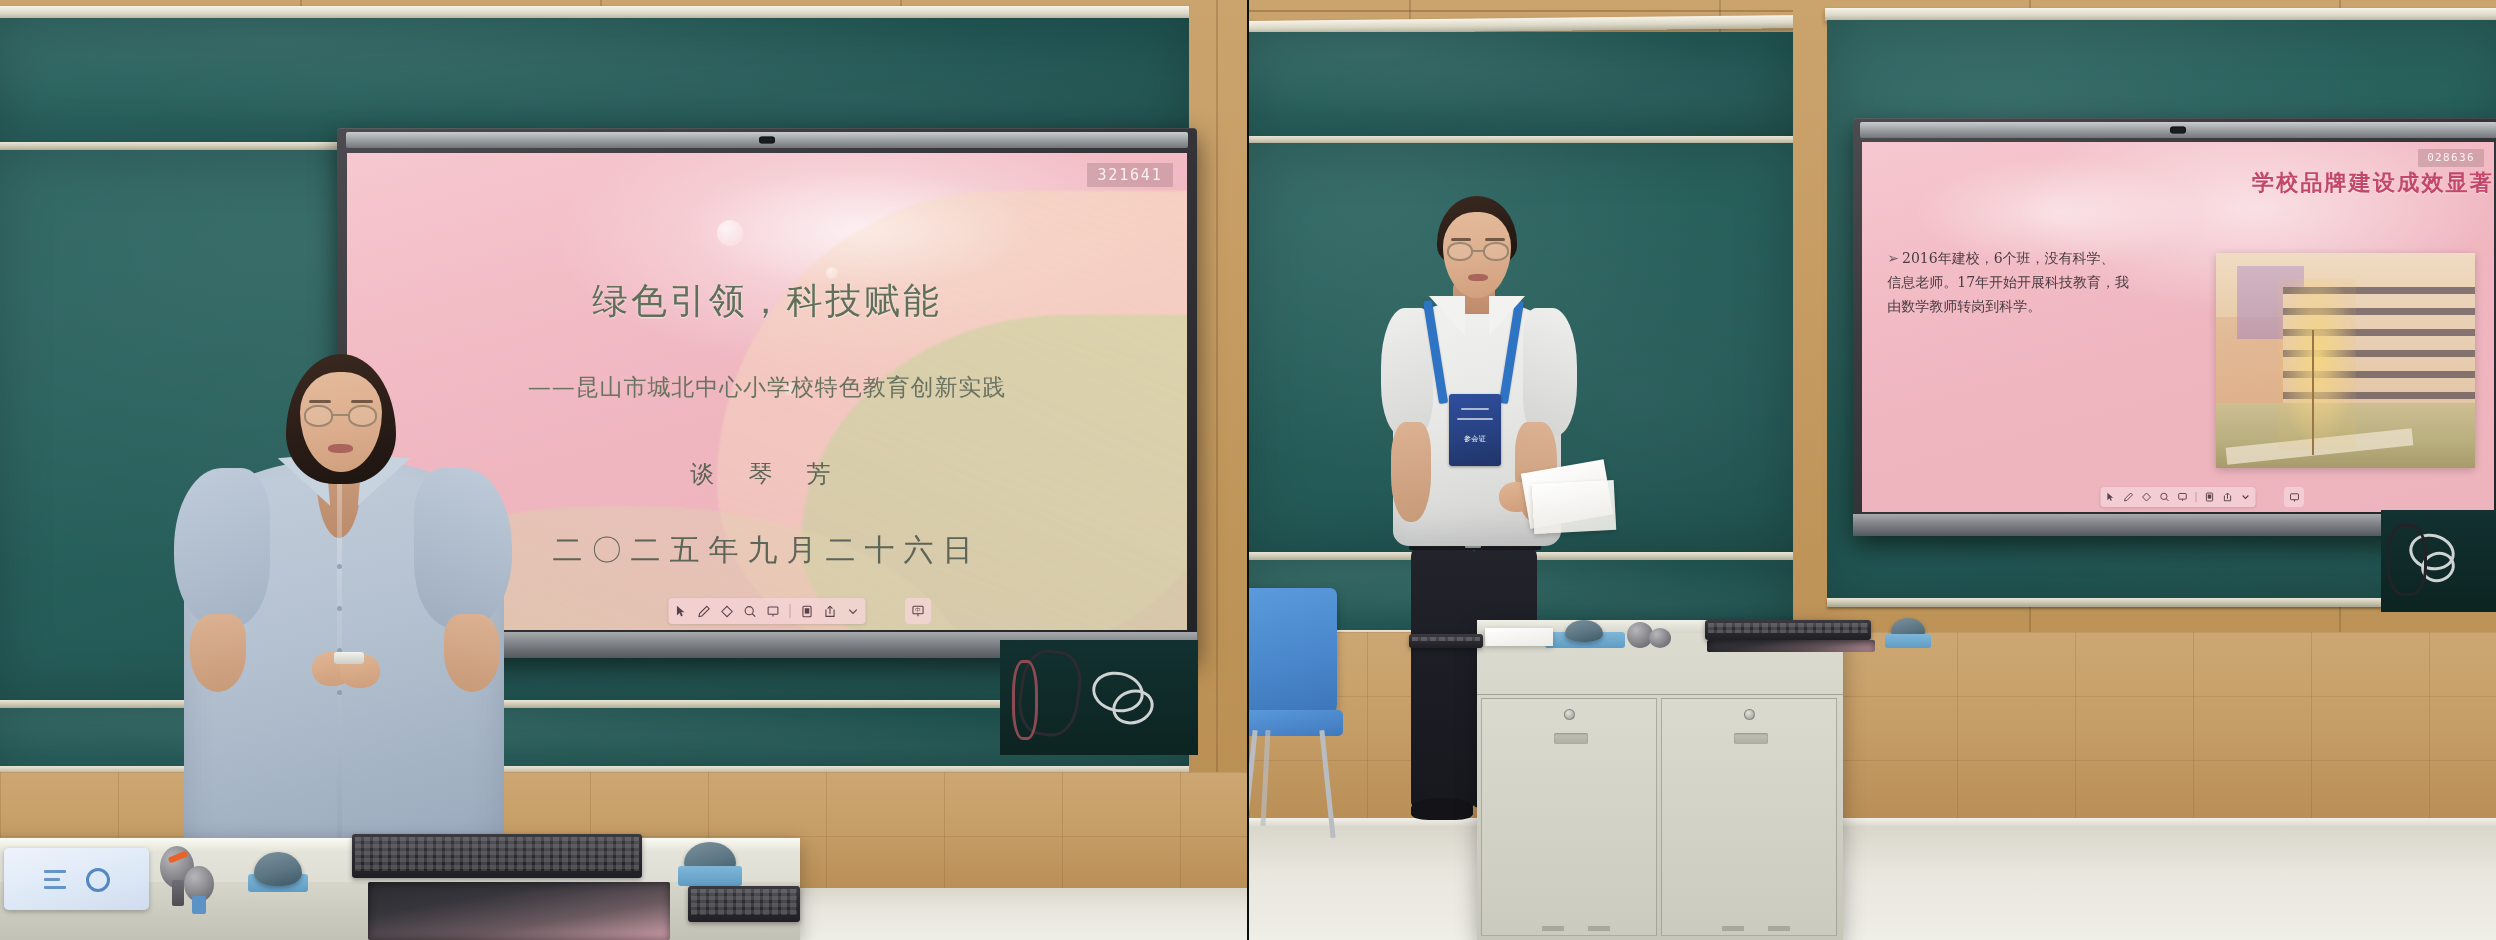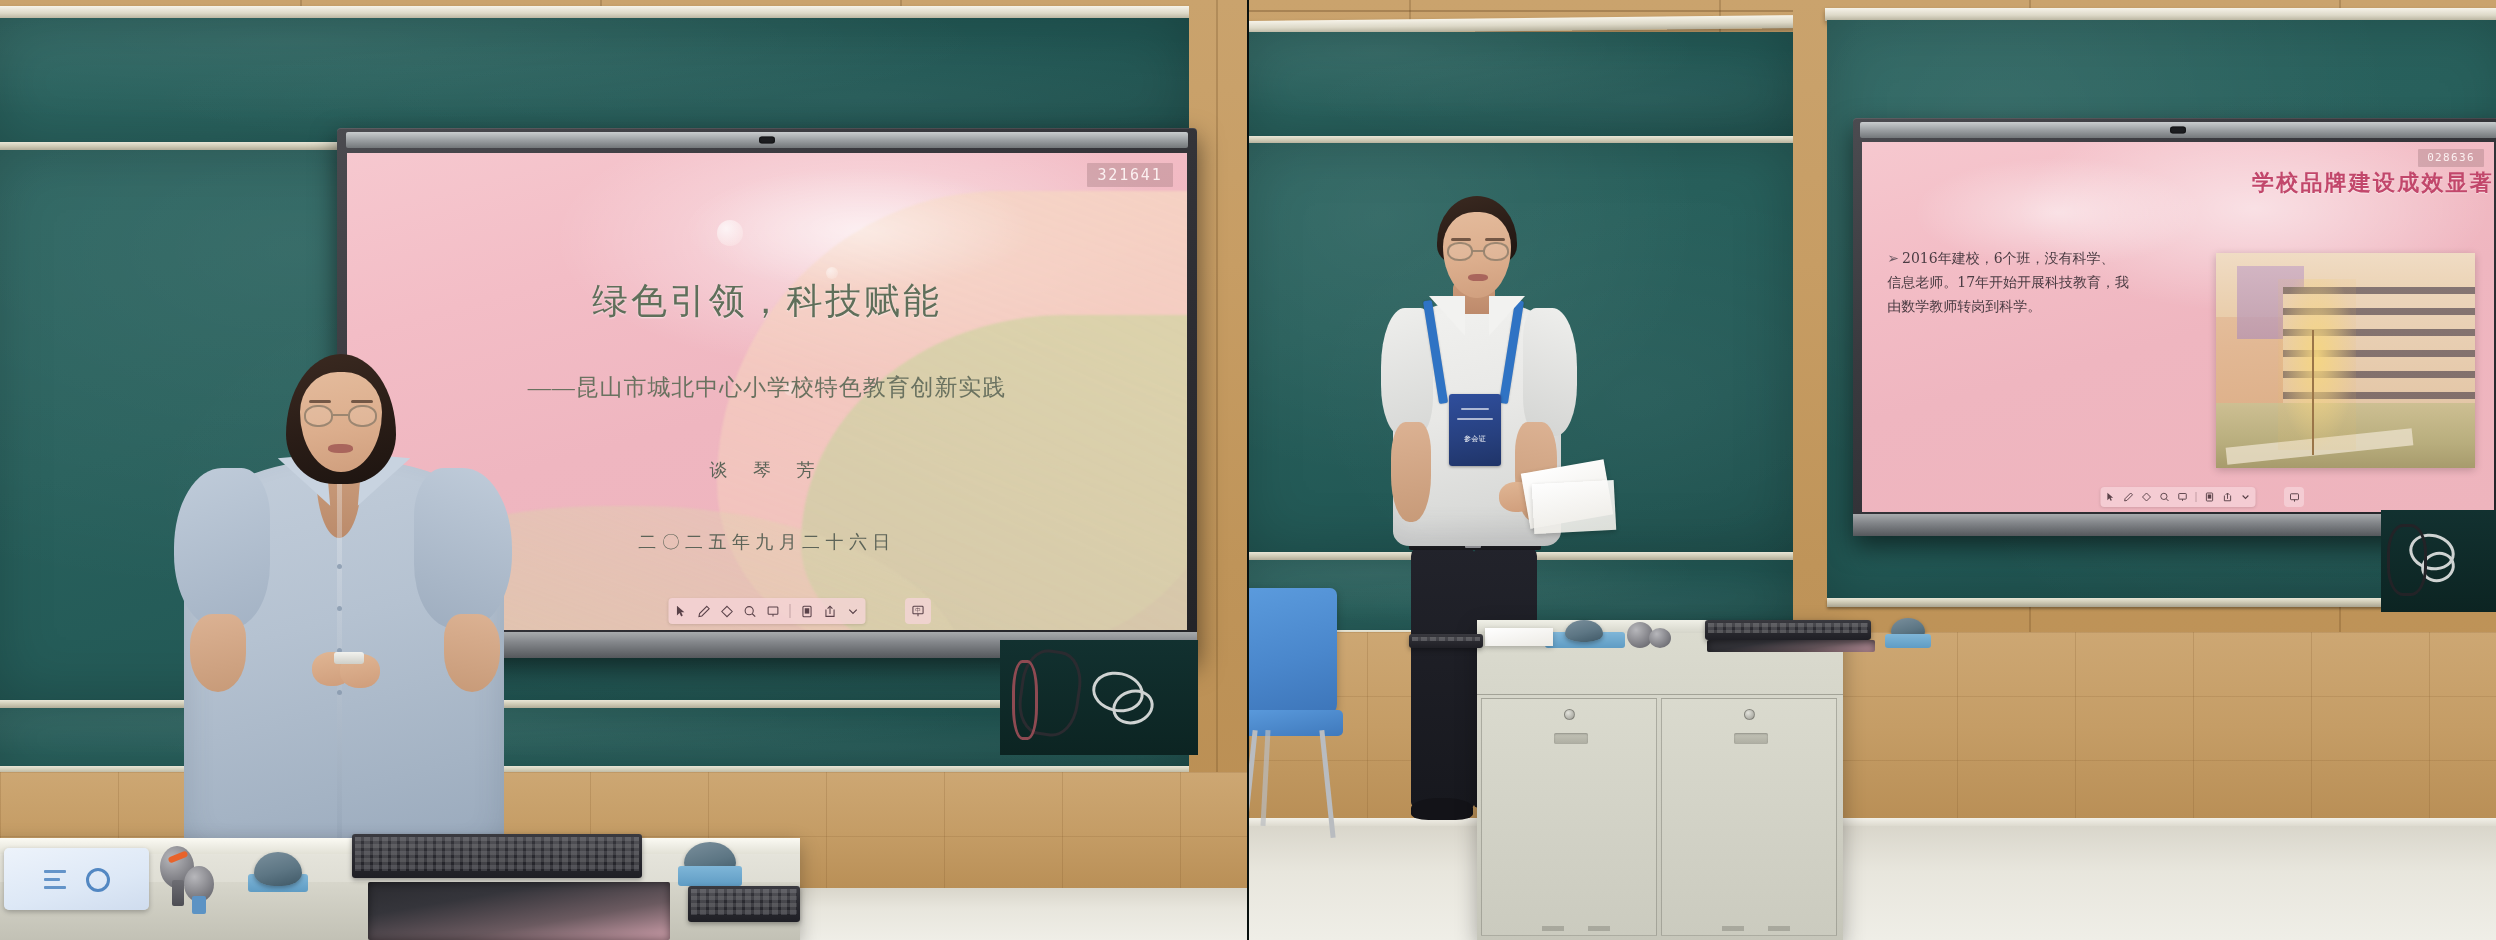--- a/index.html
+++ b/index.html
@@ -480,23 +480,23 @@
           <div class="cover-wave-a"></div>
           <div class="cover-wave-b"></div>
           <div class="cover-wave-c"></div>
           <div class="cover-dot" style="left:44%; top:14%; width:26px; height:26px;"></div>
           <div class="cover-dot" style="left:57%; top:24%; width:12px; height:12px; opacity:.75;"></div>
           <div class="cover-dot" style="left:52%; top:48%; width:14px; height:14px; opacity:.6;"></div>
           <div class="glare" style="left:40%; top:3%; width:42%; height:26%;"></div>
 
           <div class="cover-text">
             <div class="slide-title" style="top:26%; font-size:36px;">绿色引领，科技赋能</div>
-            <div class="slide-subtitle" style="top:46%; font-size:23px;font-family:Liberation Serif, serif;">——昆山市城北中心小学校特色教育创新实践</div>
-            <div class="slide-presenter" style="top:64%; font-size:18px;">谈 琴 芳</div>
-            <div class="slide-date" style="top:79%; font-size:18px;">二〇二五年九月二十六日</div>
+            <div class="slide-subtitle" style="top:46%; font-size:23px;">——昆山市城北中心小学校特色教育创新实践</div>
+            <div class="slide-presenter" style="top:64%; font-size:24px;">谈 琴 芳</div>
+            <div class="slide-date" style="top:79%; font-size:30px;">二〇二五年九月二十六日</div>
           </div>
         </div>
 
         <div class="watermark" style="right:14px; top:10px; width:86px; height:24px; line-height:24px; font-size:15px;">321641</div>
 
         <div class="slide-toolbar" style="left:50%; transform:translateX(-50%); bottom:6px; height:26px; padding:0 6px; gap:10px;">
           <div class="tb-btn">
             <svg width="13" height="13" viewBox="0 0 16 16">
                 <path d="M3 1 L3 13 L6.2 9.8 L8.2 14 L10.2 13 L8.2 9 L12.2 9 Z" fill="#5a4249"></path>
               </svg>

